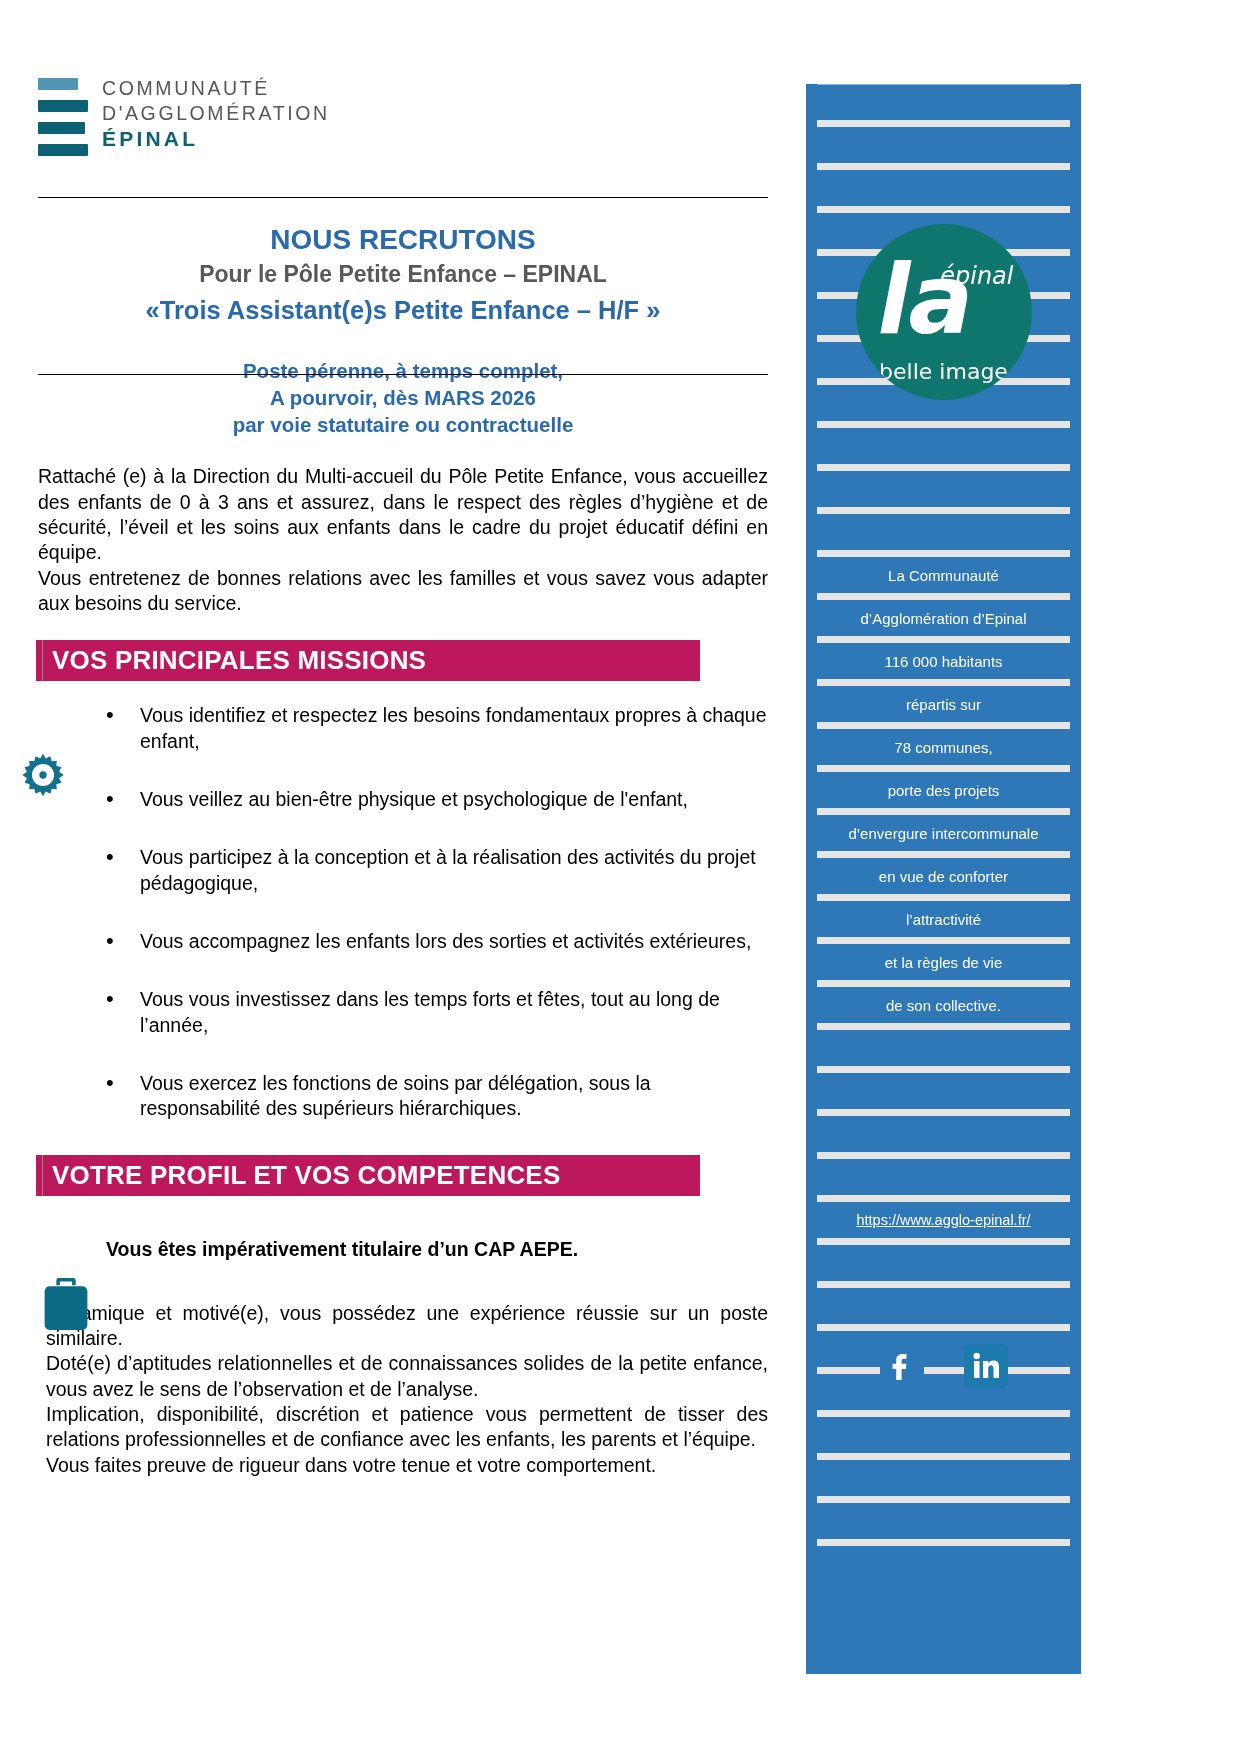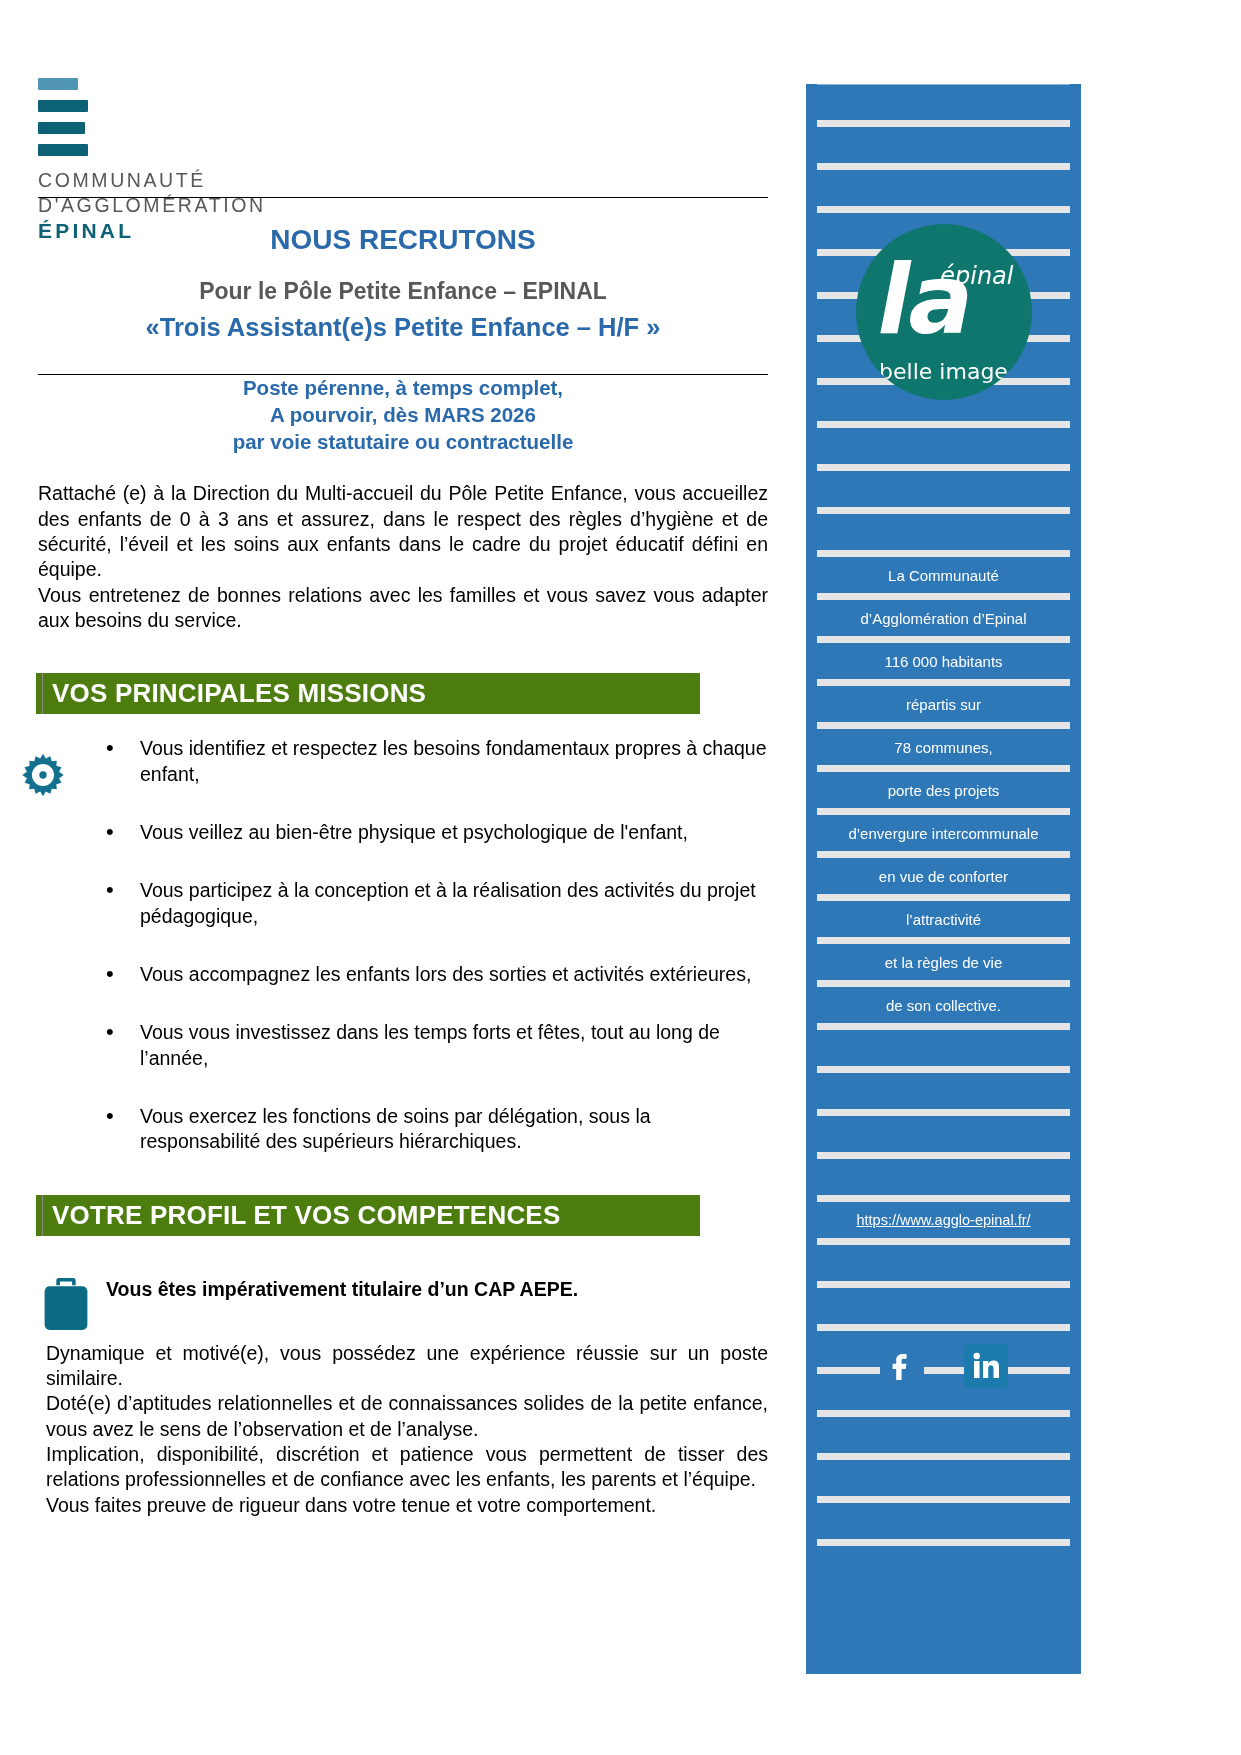--- a/index.html
+++ b/index.html
@@ -34,21 +34,20 @@
     padding: 0 38px;
   }
 
   
   .logo-block {
     position: relative;
     margin-top: 74px;
     height: 110px;
     display: flex;
     align-items: flex-start;
-    flex-direction: column;
   }
   .logo-bars {
     width: 50px;
     margin-right: 14px;
     padding-top: 4px;
   }
   .logo-bars .bar {
     height: 12px;
     margin-bottom: 10px;
     border-radius: 1px;
@@ -95,21 +94,21 @@
     font-size: 28px;
     font-weight: 700;
     color: #2a6aab;
     line-height: 1.25;
   }
   .headline .h-sub {
     font-size: 23px;
     font-weight: 700;
     color: #58585a;
     line-height: 1.3;
-    margin-top: 20px;
+    margin-top: 3px;
   }
   .headline .h-quote {
     font-size: 25.5px;
     font-weight: 700;
     color: #2a6aab;
     line-height: 1.3;
     margin-top: 4px;
   }
 
   
@@ -128,23 +127,23 @@
     font-size: 19.5px;
     color: #000;
     text-align: justify;
     line-height: 1.30;
   }
   .intro p { margin: 0; }
 
   
   .band {
     position: relative;
-    margin-top: 40px;
+    margin-top: 24px;
     height: 41px;
-    background: #4d7c0f;
+    background: #be185d;
     display: flex;
     align-items: center;
     width: 664px;
     margin-left: -2px;
   }
   .band::before {
     content: "";
     position: absolute;
     left: 6px;
     top: 0;

